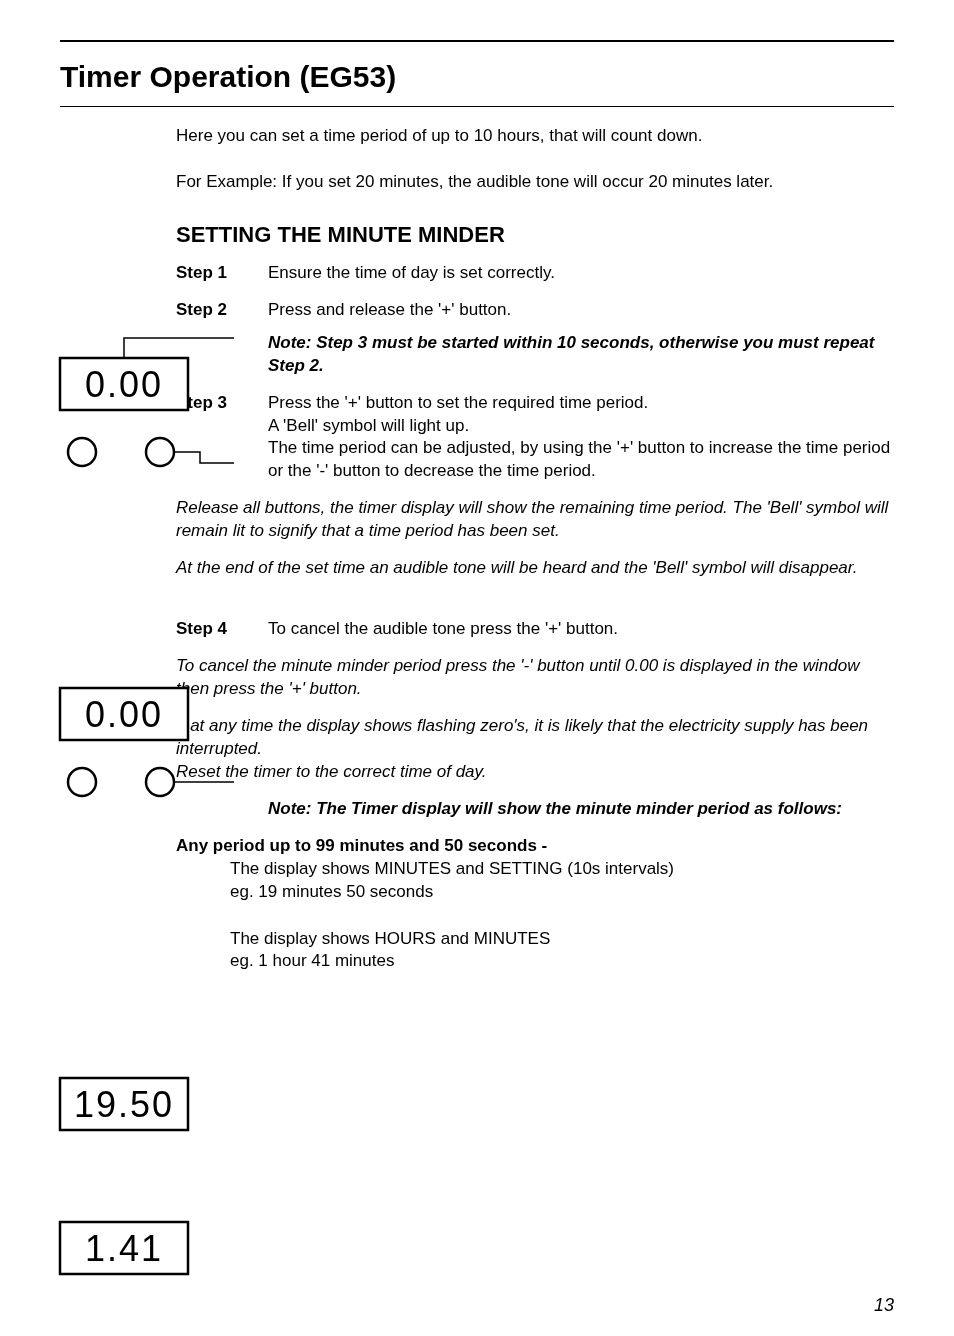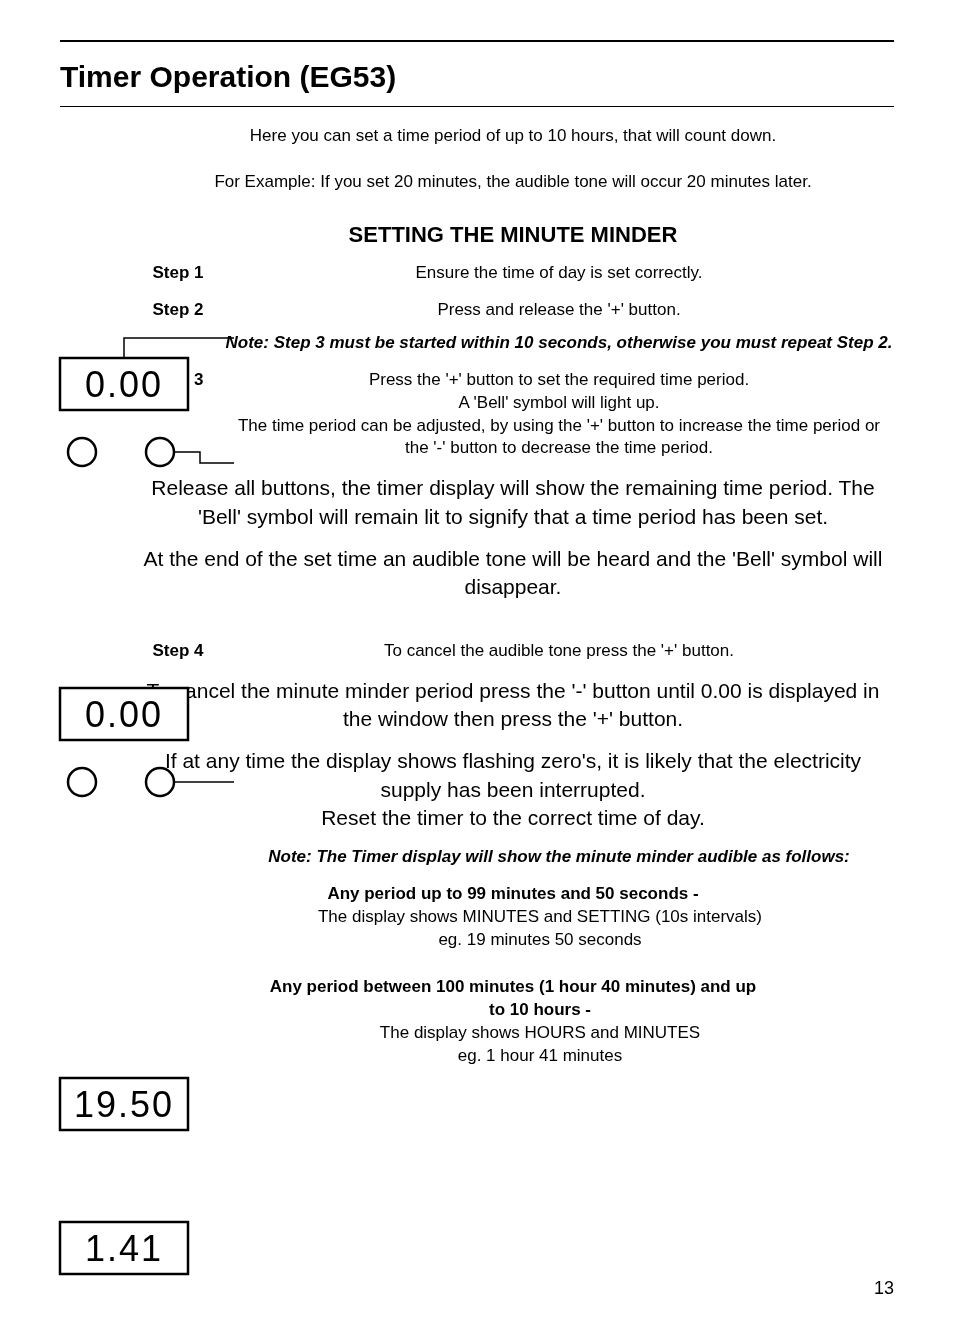--- a/index.html
+++ b/index.html
@@ -8,33 +8,33 @@
     background: #fff;
     color: #000;
     width: 954px;
     height: 1336px;
     position: relative;
     padding: 40px 60px 30px 60px;
   }
   .top-rule { border-top: 2px solid #000; margin-bottom: 18px; }
   h1 { font-size: 30px; font-weight: 700; margin-bottom: 12px; }
   .title-rule { border-top: 1px solid #000; margin-bottom: 18px; }
-  .content { margin-left: 72px; text-align: center; }
+  .content { margin-left: 116px; }
   .intro { font-size: 17px; line-height: 1.35; margin-bottom: 28px; }
   .bold { font-weight: 400; }
   h2 { font-size: 22px; font-weight: 700; margin-bottom: 14px; }
   .step-row { display: flex; margin-bottom: 14px; font-size: 17px; line-height: 1.35; }
   .step-label { font-weight: 700; width: 92px; flex-shrink: 0; }
   .step-text { flex: 1; }
   .note { font-weight: 700; font-style: italic; }
-  .para { font-size: 21px; line-height: 1.35; margin-bottom: 14px; }
+  .para { font-size: 17px; line-height: 1.35; margin-bottom: 14px; font-style: italic; }
   .indent-block { font-size: 17px; line-height: 1.35; margin-bottom: 14px; }
   .indent-head { font-weight: 700; }
   .indent-body { margin-left: 54px; }
-  .pagenum { position: absolute; bottom: 37px; right: 60px; font-size: 18px; }
+  .pagenum { position: absolute; bottom: 20px; right: 60px; font-size: 18px; font-style: italic; }
 
   
   .svg-layer {
     position: absolute;
     left: 0; top: 0;
     pointer-events: none;
   }
   .seg-box {
     stroke: #000; stroke-width: 2.5; fill: #fff;
   }
@@ -102,35 +102,34 @@
 
   <div class="para">To cancel the minute minder period press the '-' button until 0.00 is displayed in the window then press the '+' button.</div>
 
   <div class="para">
     <span>If at any time the display shows flashing zero's, it is likely that the electricity supply has been interrupted.</span><br>
     <span>Reset the timer to the correct time of day.</span>
   </div>
 
   <div class="step-row">
     <div class="step-label"></div>
-    <div class="step-text note">Note: The Timer display will show the minute minder audible as follows:</div>
+    <div class="step-text note">Note: The Timer display will show the minute minder period as follows:</div>
   </div>
 
   <div class="indent-block">
     <div class="indent-head">Any period up to 99 minutes and 50 seconds -</div>
     <div class="indent-body">
       <div>The display shows MINUTES and SETTING (10s intervals)</div>
       <div>eg. 19 minutes 50 seconds</div>
     </div>
   </div>
 
   <div style="height:10px"></div>
 
   <div class="indent-block">
-    <div class="indent-head">Any period between 100 minutes (1 hour 40 minutes) and up<br><span style="margin-left:54px;">to 10 hours -</span></div>
     <div class="indent-body" style="margin-left:54px;">
 
       <div>The display shows HOURS and MINUTES</div>
       <div>eg. 1 hour 41 minutes</div>
     </div>
   </div>
 
 </div>
 
 <div class="pagenum">13</div>

